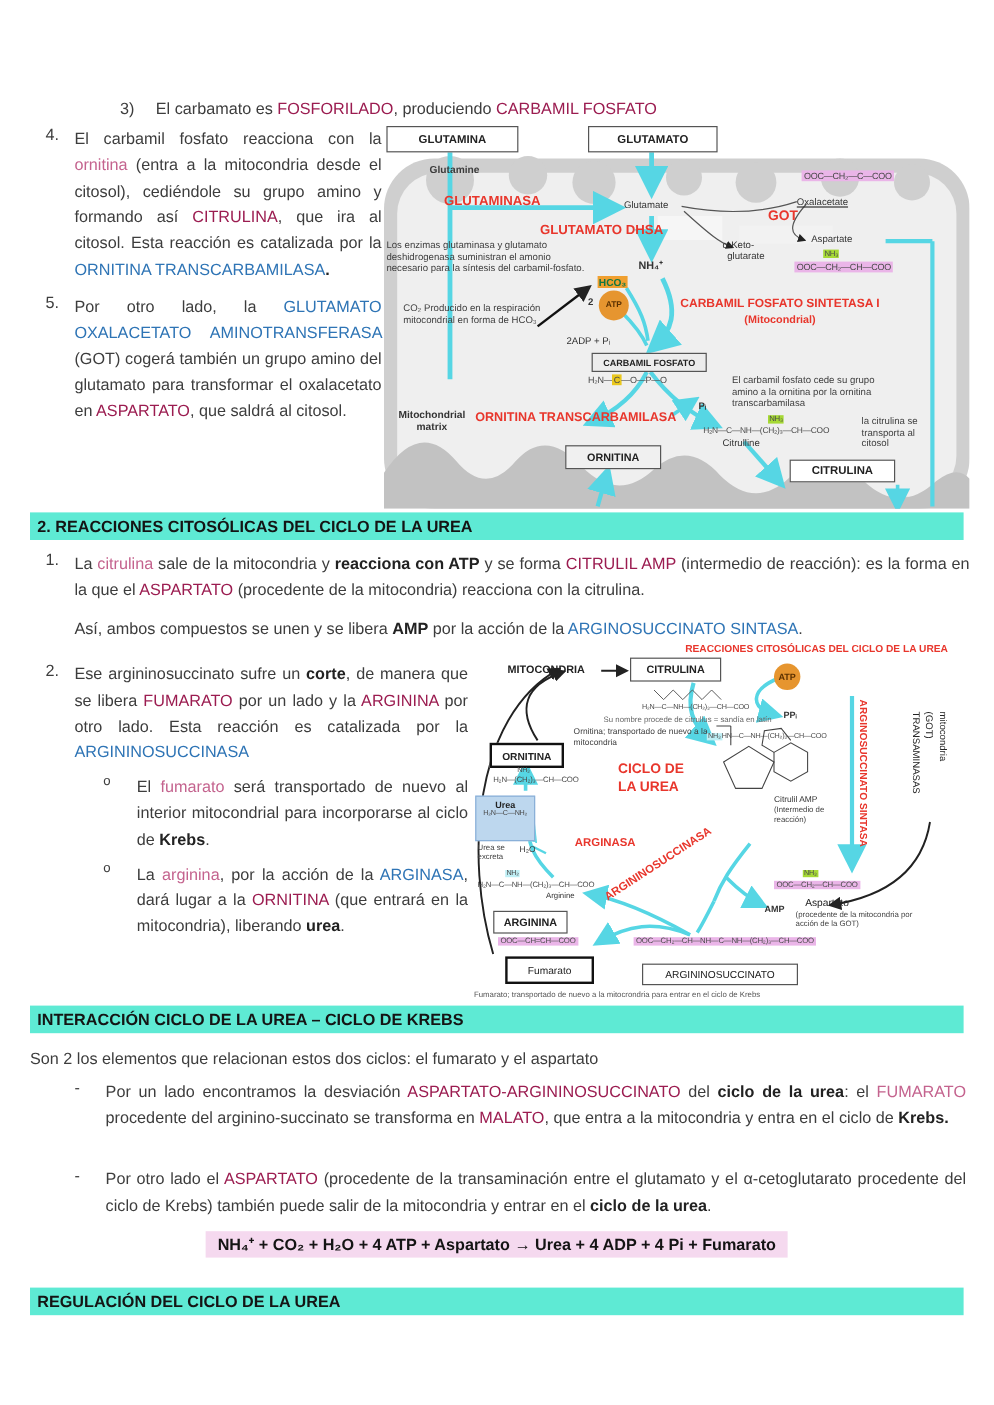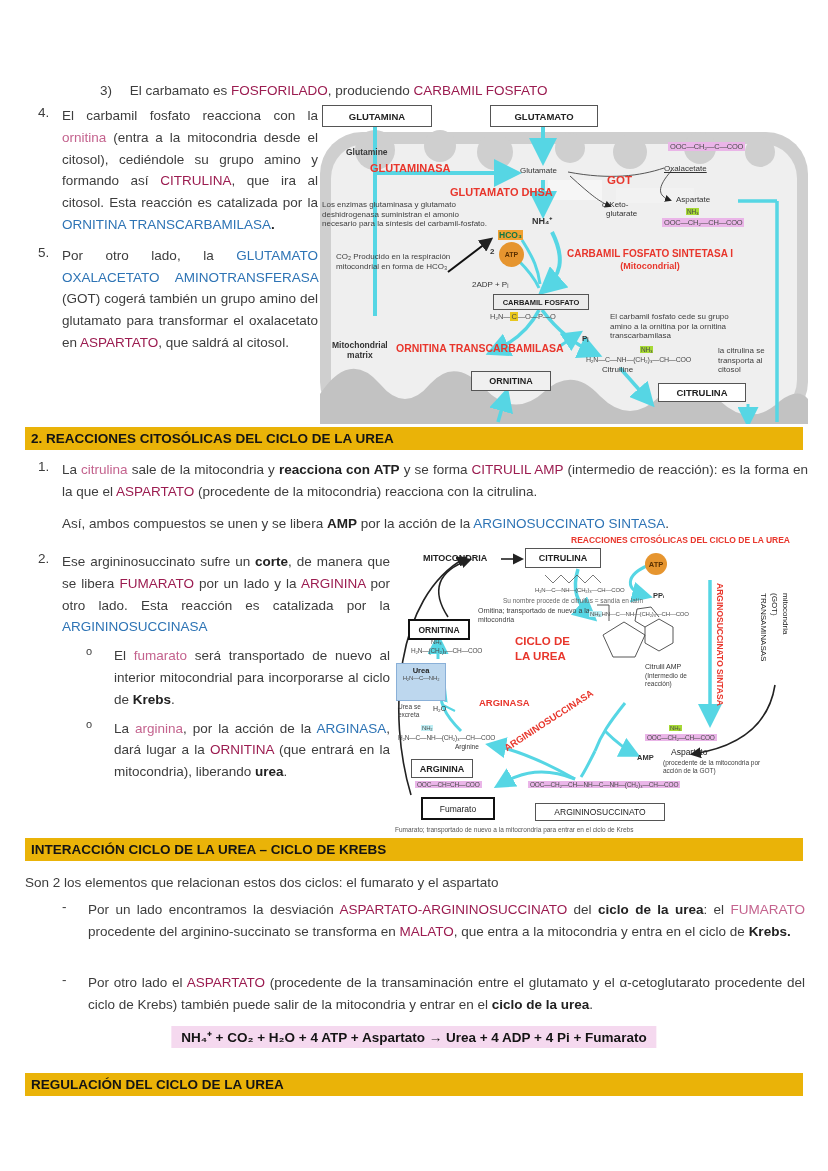--- a/index.html
+++ b/index.html
@@ -6,21 +6,21 @@
   .page{position:relative;width:828px;height:1171px;background:#ffffff;overflow:hidden;
         font-family:"Liberation Sans", sans-serif;color:#3d3d3d;}
   .abs{position:absolute;}
   .para{font-size:13.5px;line-height:21.8px;text-align:justify;color:#3d3d3d;}
   .oneline{font-size:13.5px;line-height:21.8px;color:#3d3d3d;white-space:nowrap;}
   .num{position:absolute;font-size:13.5px;color:#3d3d3d;}
   .b{font-weight:bold;color:#222;}
   .c-maroon{color:#9b1c50;}
   .c-pink{color:#c4638e;}
   .c-blue{color:#2e74b5;}
-  .sec-header{position:absolute;left:25px;width:772px;background:#eab308;color:#141414;
+  .sec-header{position:absolute;left:25px;width:772px;background:#5eead4;color:#141414;
               font-weight:bold;font-size:13.5px;padding:4px 0 4px 6px;}
   .equation{position:absolute;background:#f5d9ef;color:#141414;font-weight:bold;
             font-size:13.5px;padding:2px 10px;white-space:nowrap;}
   
   .diag{position:absolute;}
   .dbox{position:absolute;border:1px solid #555;background:#fff;color:#222;font-weight:bold;
         display:flex;align-items:center;justify-content:center;white-space:nowrap;}
   .dred{position:absolute;color:#e8362c;font-weight:bold;white-space:nowrap;}
   .dlab{position:absolute;color:#333;white-space:nowrap;}
   .dtxt{position:absolute;color:#404040;}
@@ -101,25 +101,25 @@
       <path d="M248,68 C290,76 320,72 344,64" stroke="#555" stroke-width="1" fill="none"></path>
       <path d="M250,72 C272,92 280,98 290,102" stroke="#555" stroke-width="1" fill="none" marker-end="url(#mb1)"></path>
       <path d="M352,66 C336,84 338,92 350,96" stroke="#555" stroke-width="1" fill="none" marker-end="url(#mb1)"></path>
 
       <path d="M128,168 L170,136" stroke="#111" stroke-width="2" fill="none" marker-end="url(#mb1)"></path>
     </svg>
 
     <div class="dbox" style="left:2px;top:1px;width:108px;height:20px;font-size:9.5px;">GLUTAMINA</div>
     <div class="dbox" style="left:170px;top:1px;width:106px;height:20px;font-size:9.5px;">GLUTAMATO</div>
 
-    <div class="dlab" style="left:26px;top:32px;font-size:8.5px;font-weight:bold;color:#3a3a3a;margin-top:11px;">Glutamine</div>
+    <div class="dlab" style="left:38px;top:32px;font-size:8.5px;font-weight:bold;color:#3a3a3a;">Glutamine</div>
     <div class="dred" style="left:50px;top:58px;font-size:11px;">GLUTAMINASA</div>
     <div class="dlab" style="left:200px;top:62px;font-size:8px;">Glutamate</div>
     <div class="dred" style="left:130px;top:82px;font-size:11px;">GLUTAMATO DHSA</div>
-    <div class="dred" style="left:287px;top:70px;font-size:11.5px;">GOT</div>
+    <div class="dred" style="left:320px;top:70px;font-size:11.5px;">GOT</div>
     <div class="formula plum" style="left:348px;top:38px;font-size:7.5px;">OOC—CH₂—C—COO</div>
     <div class="dlab" style="left:344px;top:60px;font-size:8px;text-decoration:underline;">Oxalacetate</div>
     <div class="dlab" style="left:282px;top:96px;font-size:8px;">
       <div>α-Keto-</div>
       <div style="margin-left:4px;">glutarate</div>
     </div>
     <div class="dlab" style="left:356px;top:91px;font-size:8px;">Aspartate</div>
     <div class="formula greenhl" style="left:366px;top:104px;font-size:6.5px;">NH₃</div>
     <div class="formula plum" style="left:342px;top:114px;font-size:7.5px;">OOC—CH₂—CH—COO</div>
     <div class="dlab" style="left:212px;top:110px;font-size:9px;font-weight:bold;">NH₄⁺</div>

